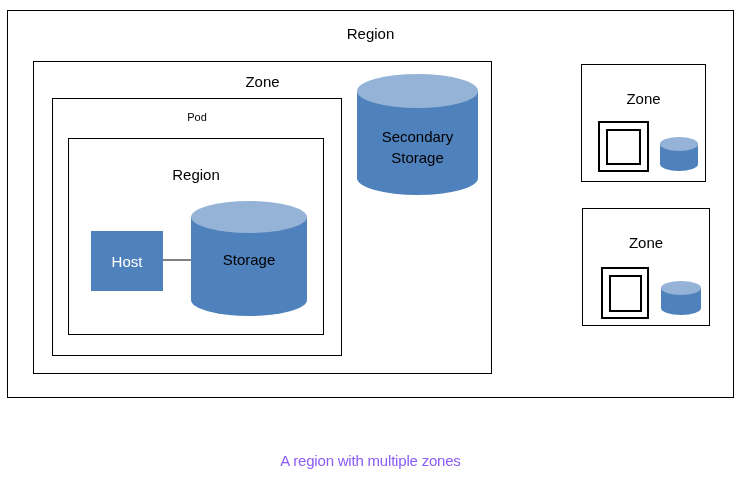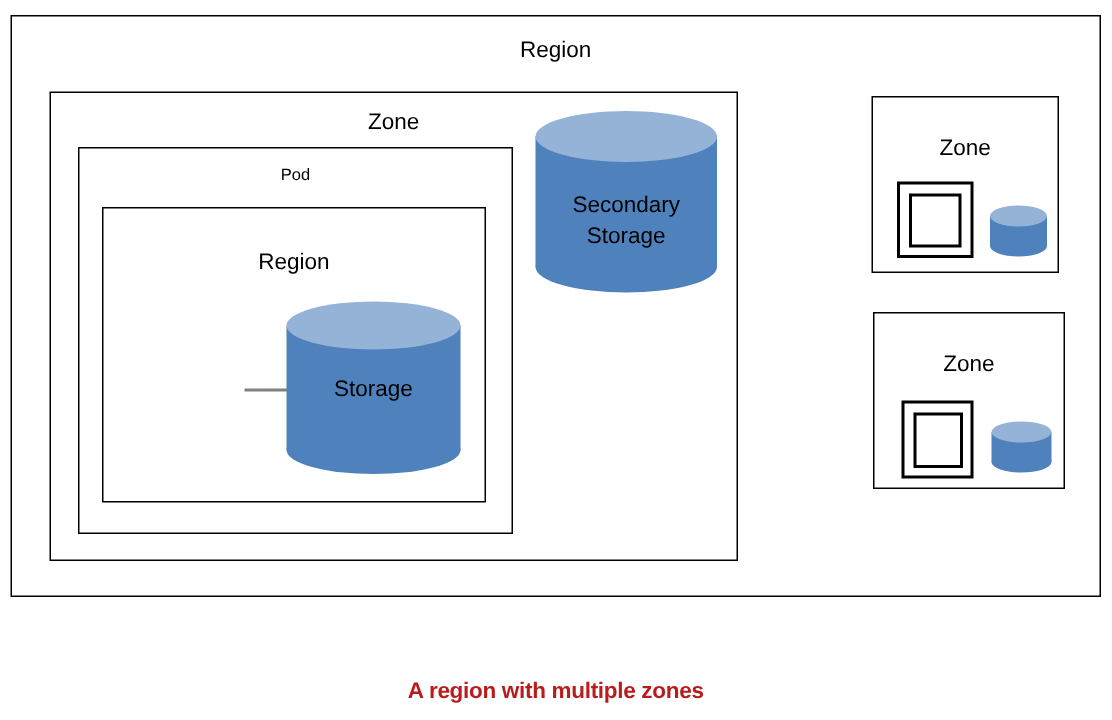--- a/index.html
+++ b/index.html
@@ -170,23 +170,23 @@
   #mini-zone-2 .mini-host-inner { left: 26px; top: 65px; width: 33px; height: 37px; }
   #mini-zone-2 .mini-cyl        { left: 78px; top: 72px; width: 40px; height: 34px; }
 
   
   #caption {
     position: absolute;
     left: 0;
     right: 0;
     top: 452px;
     text-align: center;
-    color: #b91c1c;
-    font-size: 15px;
-    font-weight: bold;
+    color: #8b5cf6;
+    font-size: 15px;
+    font-weight: normal;
     font-family: "Liberation Sans", sans-serif;
     letter-spacing: -0.2px;
   }
 </style>
 </head>
 <body>
 
 <div id="canvas">
 
   <div class="box" id="region-box">
@@ -198,20 +198,23 @@
   </div>
 
   <div class="box" id="pod-box">
     <div class="box-label" id="pod-label">Pod</div>
   </div>
 
   <div class="box" id="cluster-box">
     <div class="box-label" id="cluster-label">Region</div>
   </div>
 
+  <div class="host-rect" id="host-rect">
+    <span>Host</span>
+  </div>
 
   <div class="connector" id="host-storage-connector"></div>
 
   <div class="cylinder" id="primary-storage-cyl">
     <div class="cyl-bottom-cap"></div>
     <div class="cyl-body"></div>
     <div class="cyl-top"></div>
     <div class="cyl-label" id="primary-storage-label">
       <div>Storage</div>
     </div>

